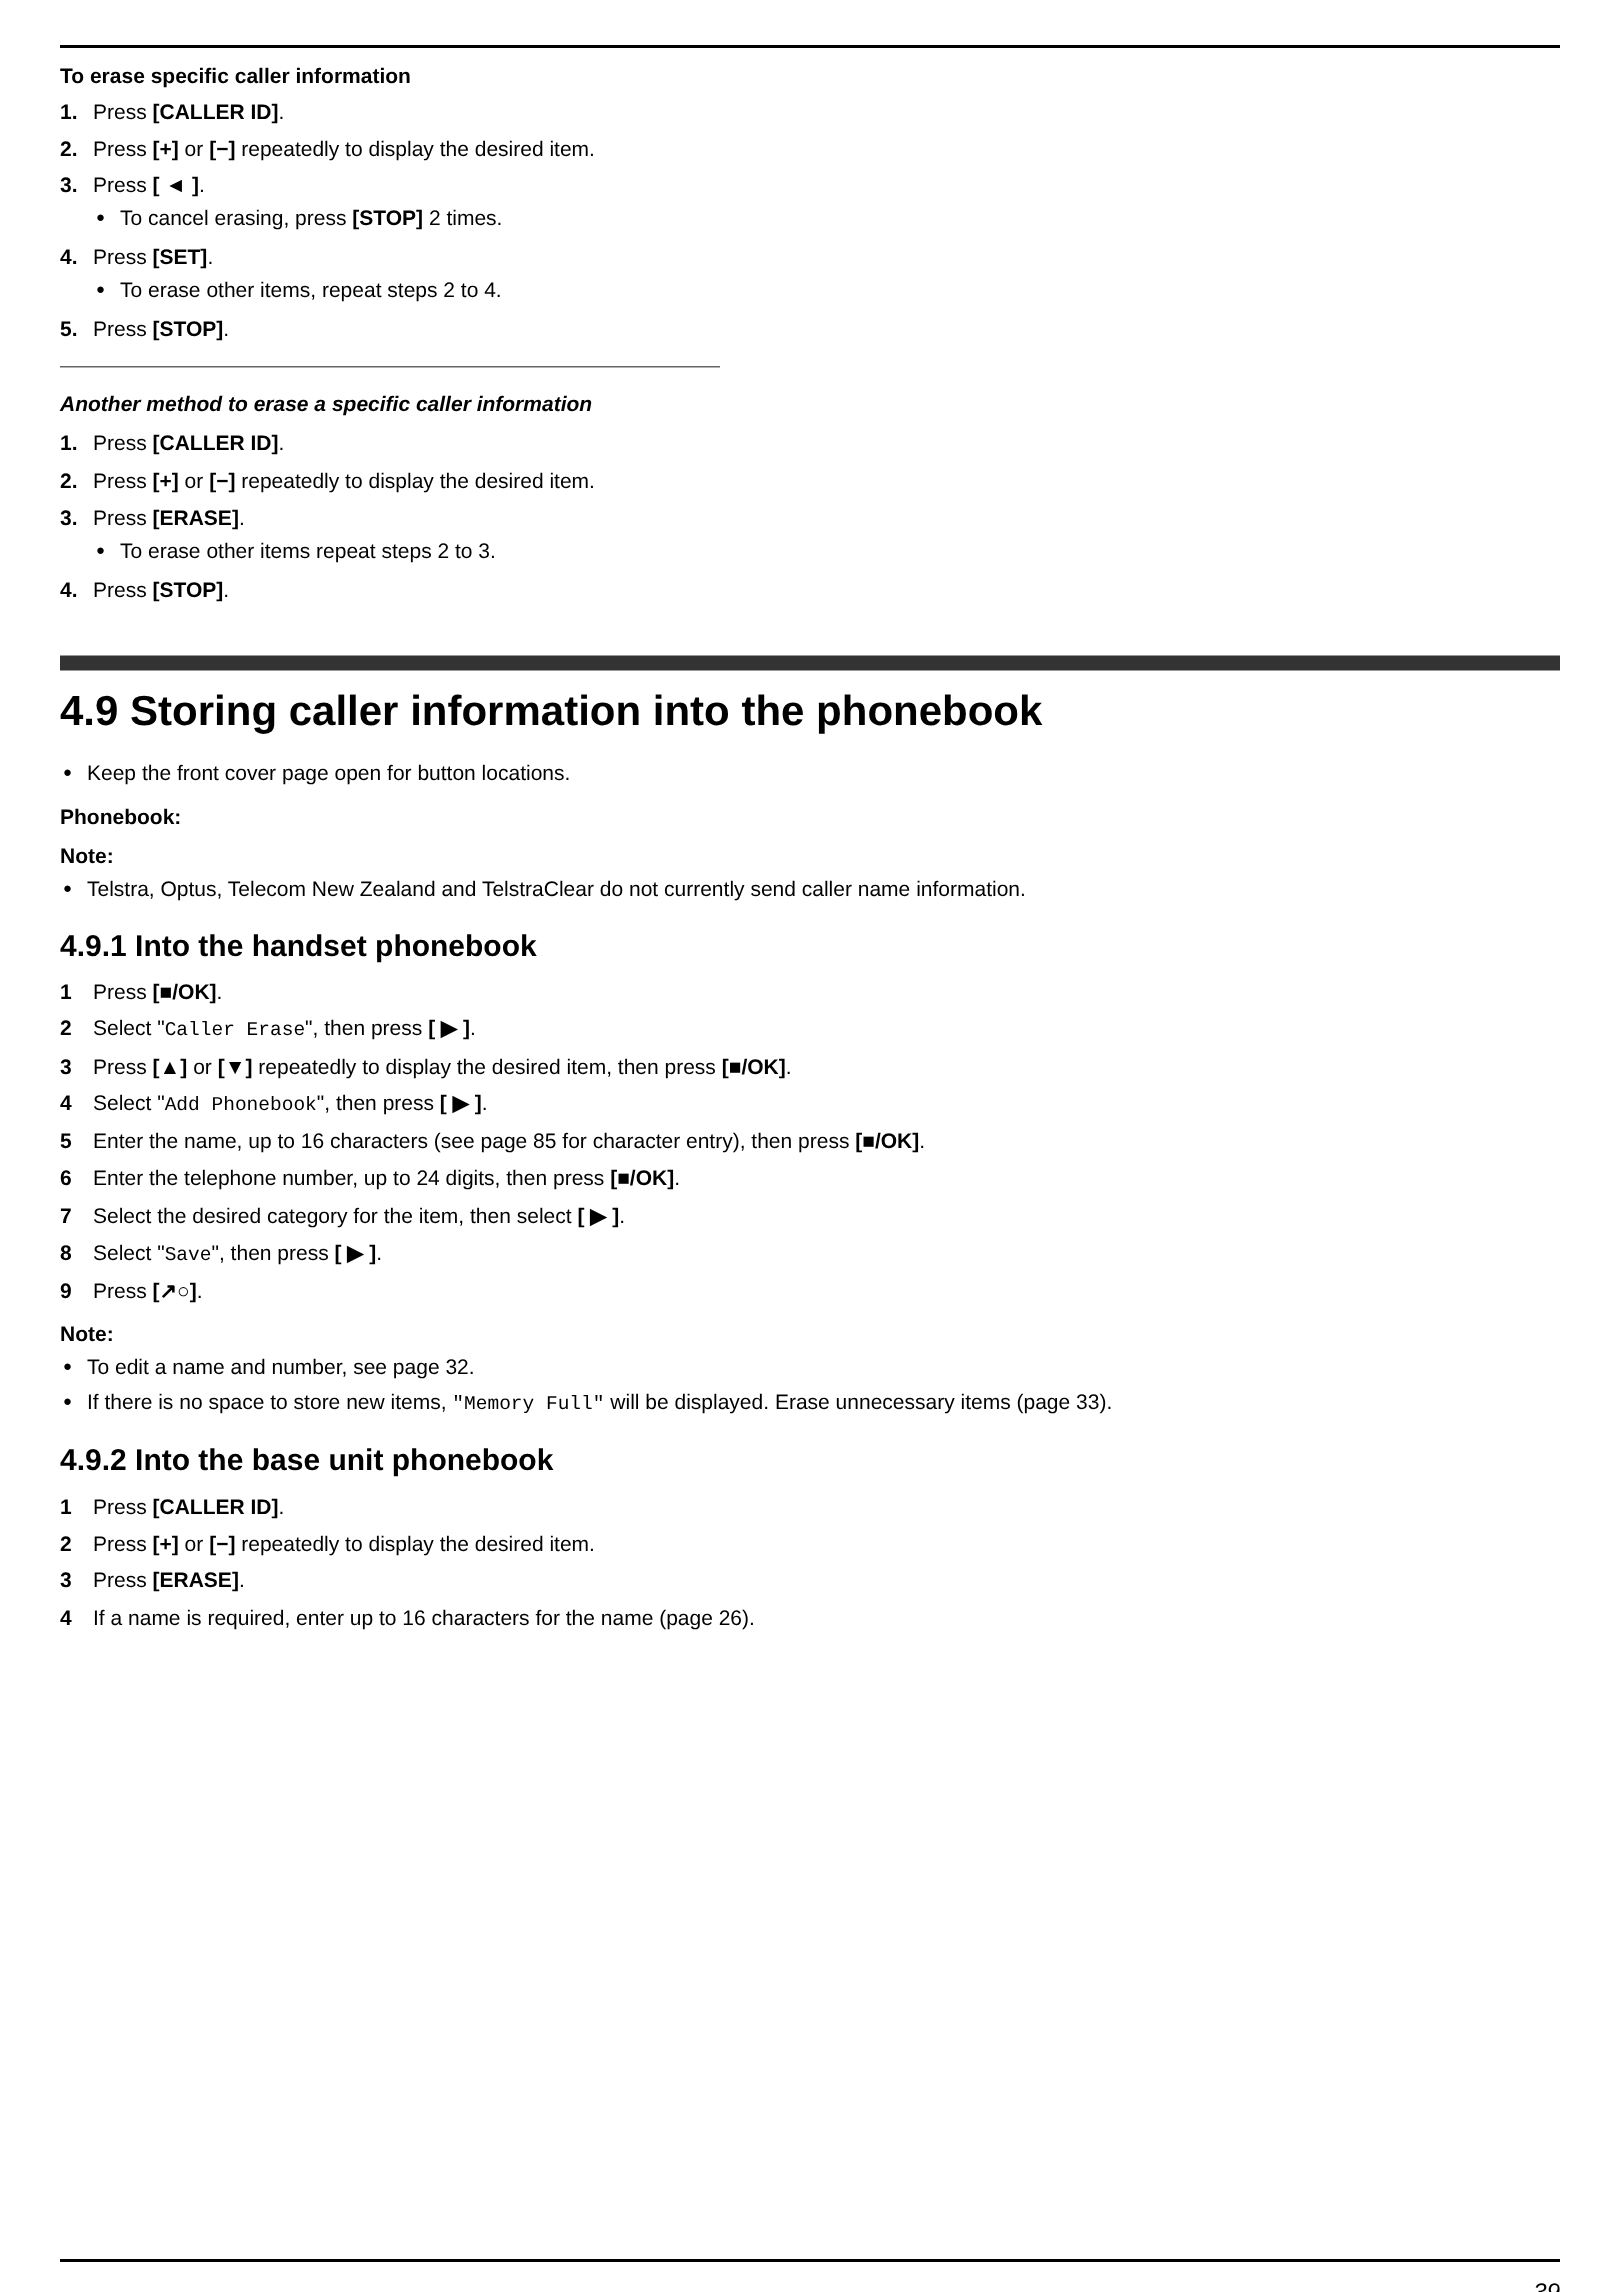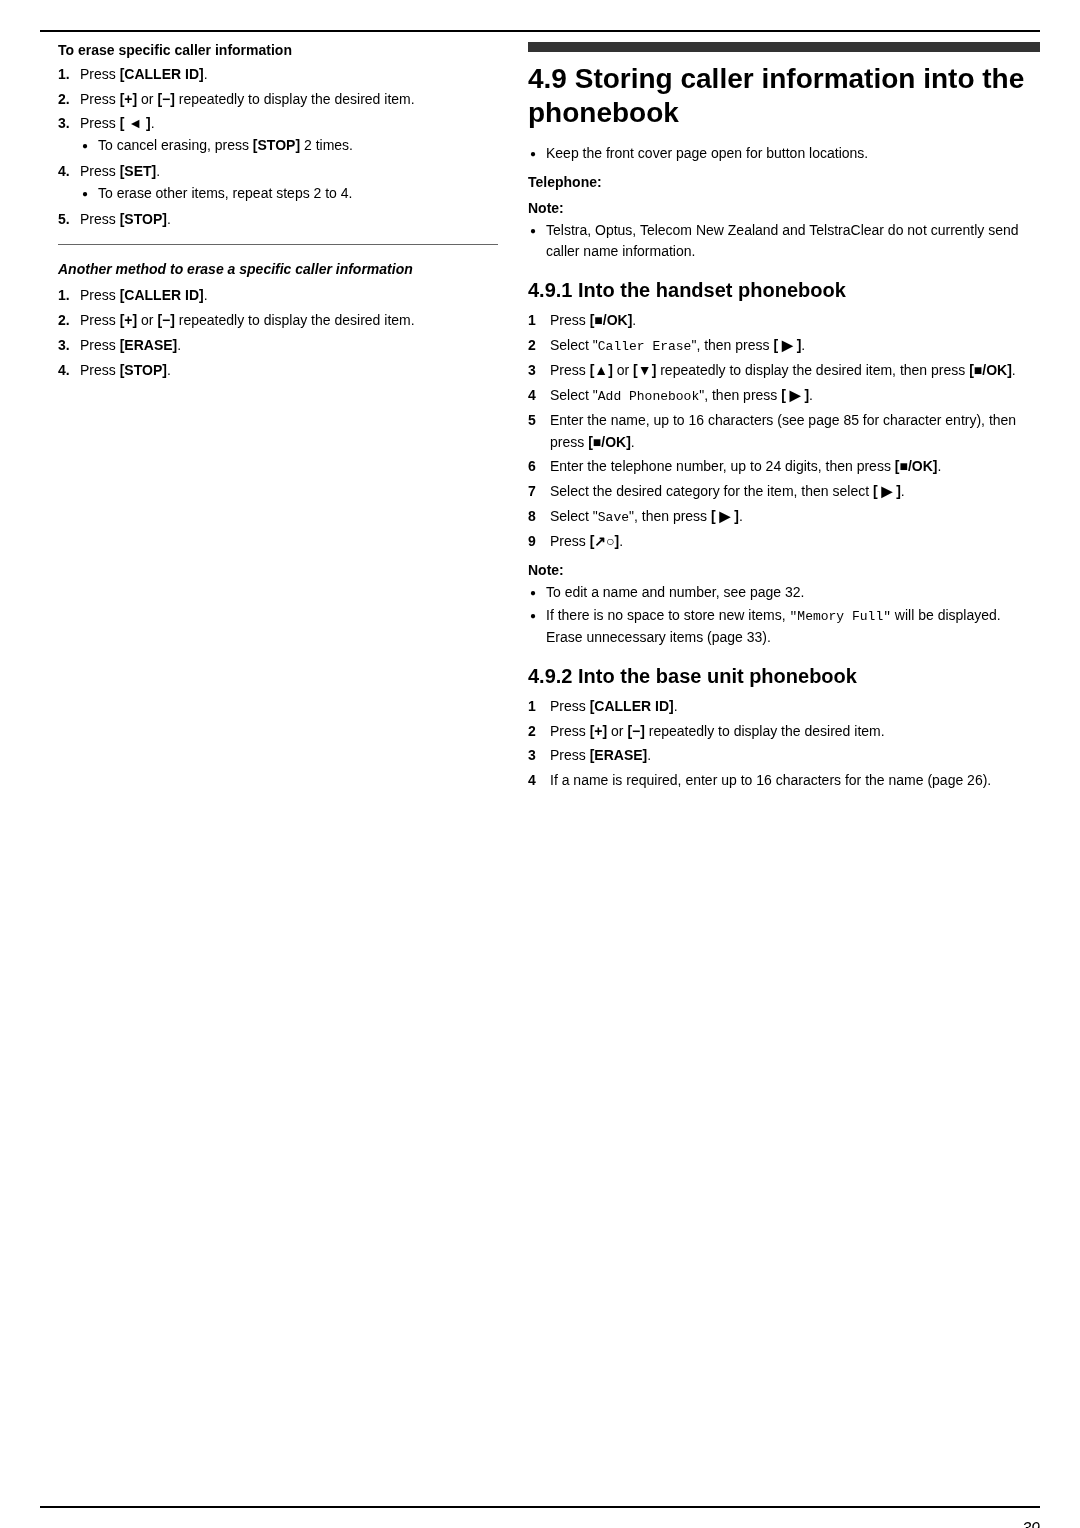--- a/index.html
+++ b/index.html
@@ -31,25 +31,24 @@
       padding: 8px 40px 4px 40px;
     }
     .page-header-title {
       font-style: italic;
       font-size: 16px;
       font-weight: bold;
     }
     
     .two-col {
       display: flex;
-      flex-direction: row;
+      flex-direction: column;
       padding: 0 40px;
       gap: 30px;
       margin-top: 10px;
-      margin-left: 18px;
     }
     .left-col {
       width: 440px;
       flex-shrink: 0;
     }
     .right-col {
       flex: 1;
     }
     
     .section-heading {
@@ -234,20 +233,21 @@
             <span class="step-content">Press <strong>[CALLER ID]</strong>.</span>
           </li>
           <li>
             <span class="step-num">2.</span>
             <span class="step-content">Press <strong>[+]</strong> or <strong>[−]</strong> repeatedly to display the desired item.</span>
           </li>
           <li>
             <span class="step-num">3.</span>
             <span class="step-content">
               Press <strong>[ERASE]</strong>.
+              <div class="bullet-item">To erase other items repeat steps 2 to 3.</div>
             </span>
           </li>
           <li>
             <span class="step-num">4.</span>
             <span class="step-content">Press <strong>[STOP]</strong>.</span>
           </li>
         </ol>
       </div>
 
     </div>
@@ -257,21 +257,21 @@
       <div class="dark-bar"></div>
 
       <div class="big-section-title">
         <span>4.9 Storing caller information into the phonebook</span>
       </div>
 
       <div class="bullet-item">
         <span>Keep the front cover page open for button locations.</span>
       </div>
 
-      <div class="label-important">Telephone:</div>
+      <div class="label-important">Phonebook:</div>
 
       <div class="label-note">Note:</div>
       <div class="bullet-item">
         <span>Telstra, Optus, Telecom New Zealand and TelstraClear do not currently send caller name information.</span>
       </div>
 
       <div class="sub-heading">4.9.1 Into the handset phonebook</div>
 
       <ol class="r-step-list">
         <li>

